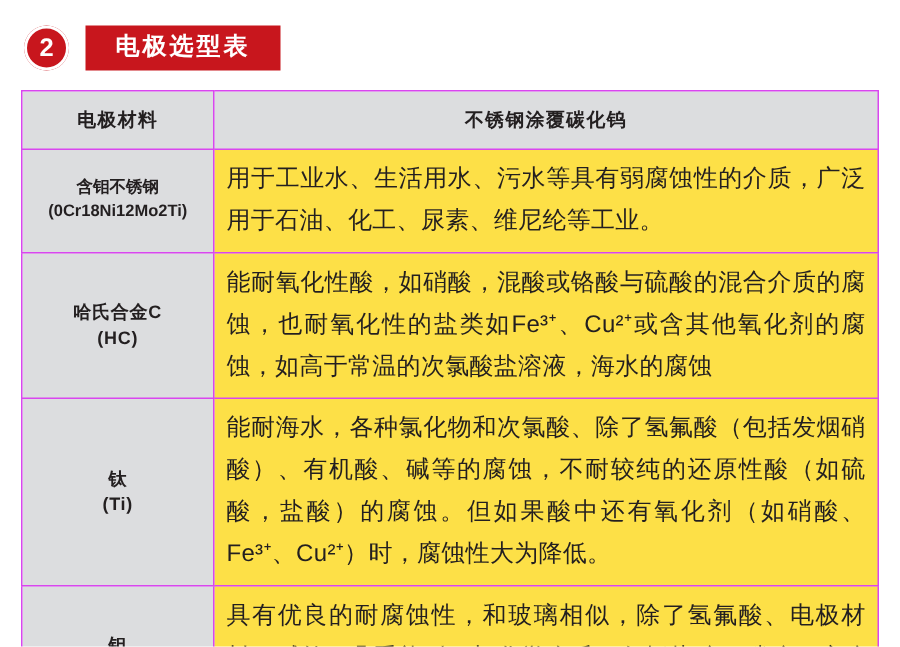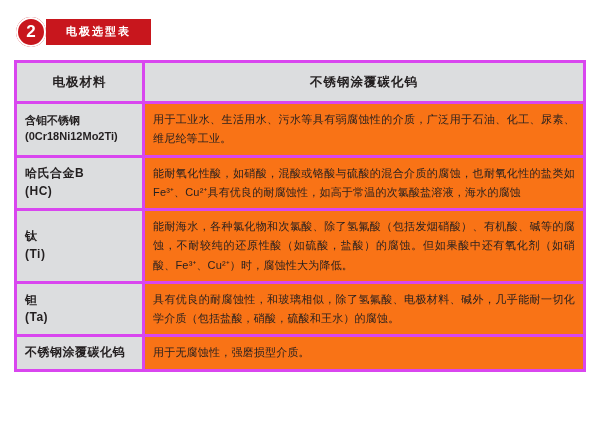--- a/index.html
+++ b/index.html
@@ -35,69 +35,69 @@
     color: #ffffff;
     font-size: 17px;
     font-weight: bold;
     display: flex;
     align-items: center;
     justify-content: center;
     box-shadow: 0 0 0 2px #ffffff inset;
     flex: 0 0 auto;
   }
   .title-bar {
-    margin-left: 0;
+    margin-left: 11px;
     background: #c8161d;
     color: #ffffff;
-    font-size: 11px;
+    font-size: 16px;
     font-weight: bold;
     letter-spacing: 2px;
     padding: 6px 20px 7px 20px;
     line-height: 1.1;
     flex: 0 0 auto;
   }
   
   table.spec {
     border-collapse: collapse;
     width: 572px;
     margin: 0 auto;
     table-layout: fixed;
     border: 1px solid #b9bcbe;
   }
   table.spec th, table.spec td {
-    border: 3px solid #d946ef;
+    border: 1px solid #d946ef;
     vertical-align: middle;
     padding: 6px 8px;
   }
   thead th {
     background: #dcdddf;
     font-size: 12.5px;
     font-weight: bold;
     text-align: center;
     letter-spacing: 1px;
     height: 26px;
     padding: 5px 8px;
   }
   .col-mat { width: 128px; }
   .col-desc { width: auto; }
   td.mat {
     background: #dcdddf;
-    text-align: left;
+    text-align: center;
     font-size: 12px;
     font-weight: bold;
     line-height: 1.45;
     letter-spacing: 0.5px;
   }
   td.mat.small {
     font-size: 11px;
     letter-spacing: 0;
   }
   td.desc {
-    background: #f97316;
-    font-size: 11px;
+    background: #fde047;
+    font-size: 16px;
     line-height: 1.75;
     text-align: justify;
     letter-spacing: 0.2px;
     color: #231f20;
   }
 </style>
 </head>
 <body>
 
 <div class="page">
@@ -121,24 +121,24 @@
     <tbody>
       <tr>
         <td class="mat small">
           <div>含钼不锈钢</div>
           <div>(0Cr18Ni12Mo2Ti)</div>
         </td>
         <td class="desc">用于工业水、生活用水、污水等具有弱腐蚀性的介质，广泛用于石油、化工、尿素、维尼纶等工业。</td>
       </tr>
       <tr>
         <td class="mat">
-          <div>哈氏合金B</div>
+          <div>哈氏合金C</div>
           <div>(HC)</div>
         </td>
-        <td class="desc">能耐氧化性酸，如硝酸，混酸或铬酸与硫酸的混合介质的腐蚀，也耐氧化性的盐类如Fe³⁺、Cu²⁺具有优良的耐腐蚀性，如高于常温的次氯酸盐溶液，海水的腐蚀</td>
+        <td class="desc">能耐氧化性酸，如硝酸，混酸或铬酸与硫酸的混合介质的腐蚀，也耐氧化性的盐类如Fe³⁺、Cu²⁺或含其他氧化剂的腐蚀，如高于常温的次氯酸盐溶液，海水的腐蚀</td>
       </tr>
       <tr>
         <td class="mat">
           <div>钛</div>
           <div>(Ti)</div>
         </td>
         <td class="desc">能耐海水，各种氯化物和次氯酸、除了氢氟酸（包括发烟硝酸）、有机酸、碱等的腐蚀，不耐较纯的还原性酸（如硫酸，盐酸）的腐蚀。但如果酸中还有氧化剂（如硝酸、Fe³⁺、Cu²⁺）时，腐蚀性大为降低。</td>
       </tr>
       <tr>
         <td class="mat">

